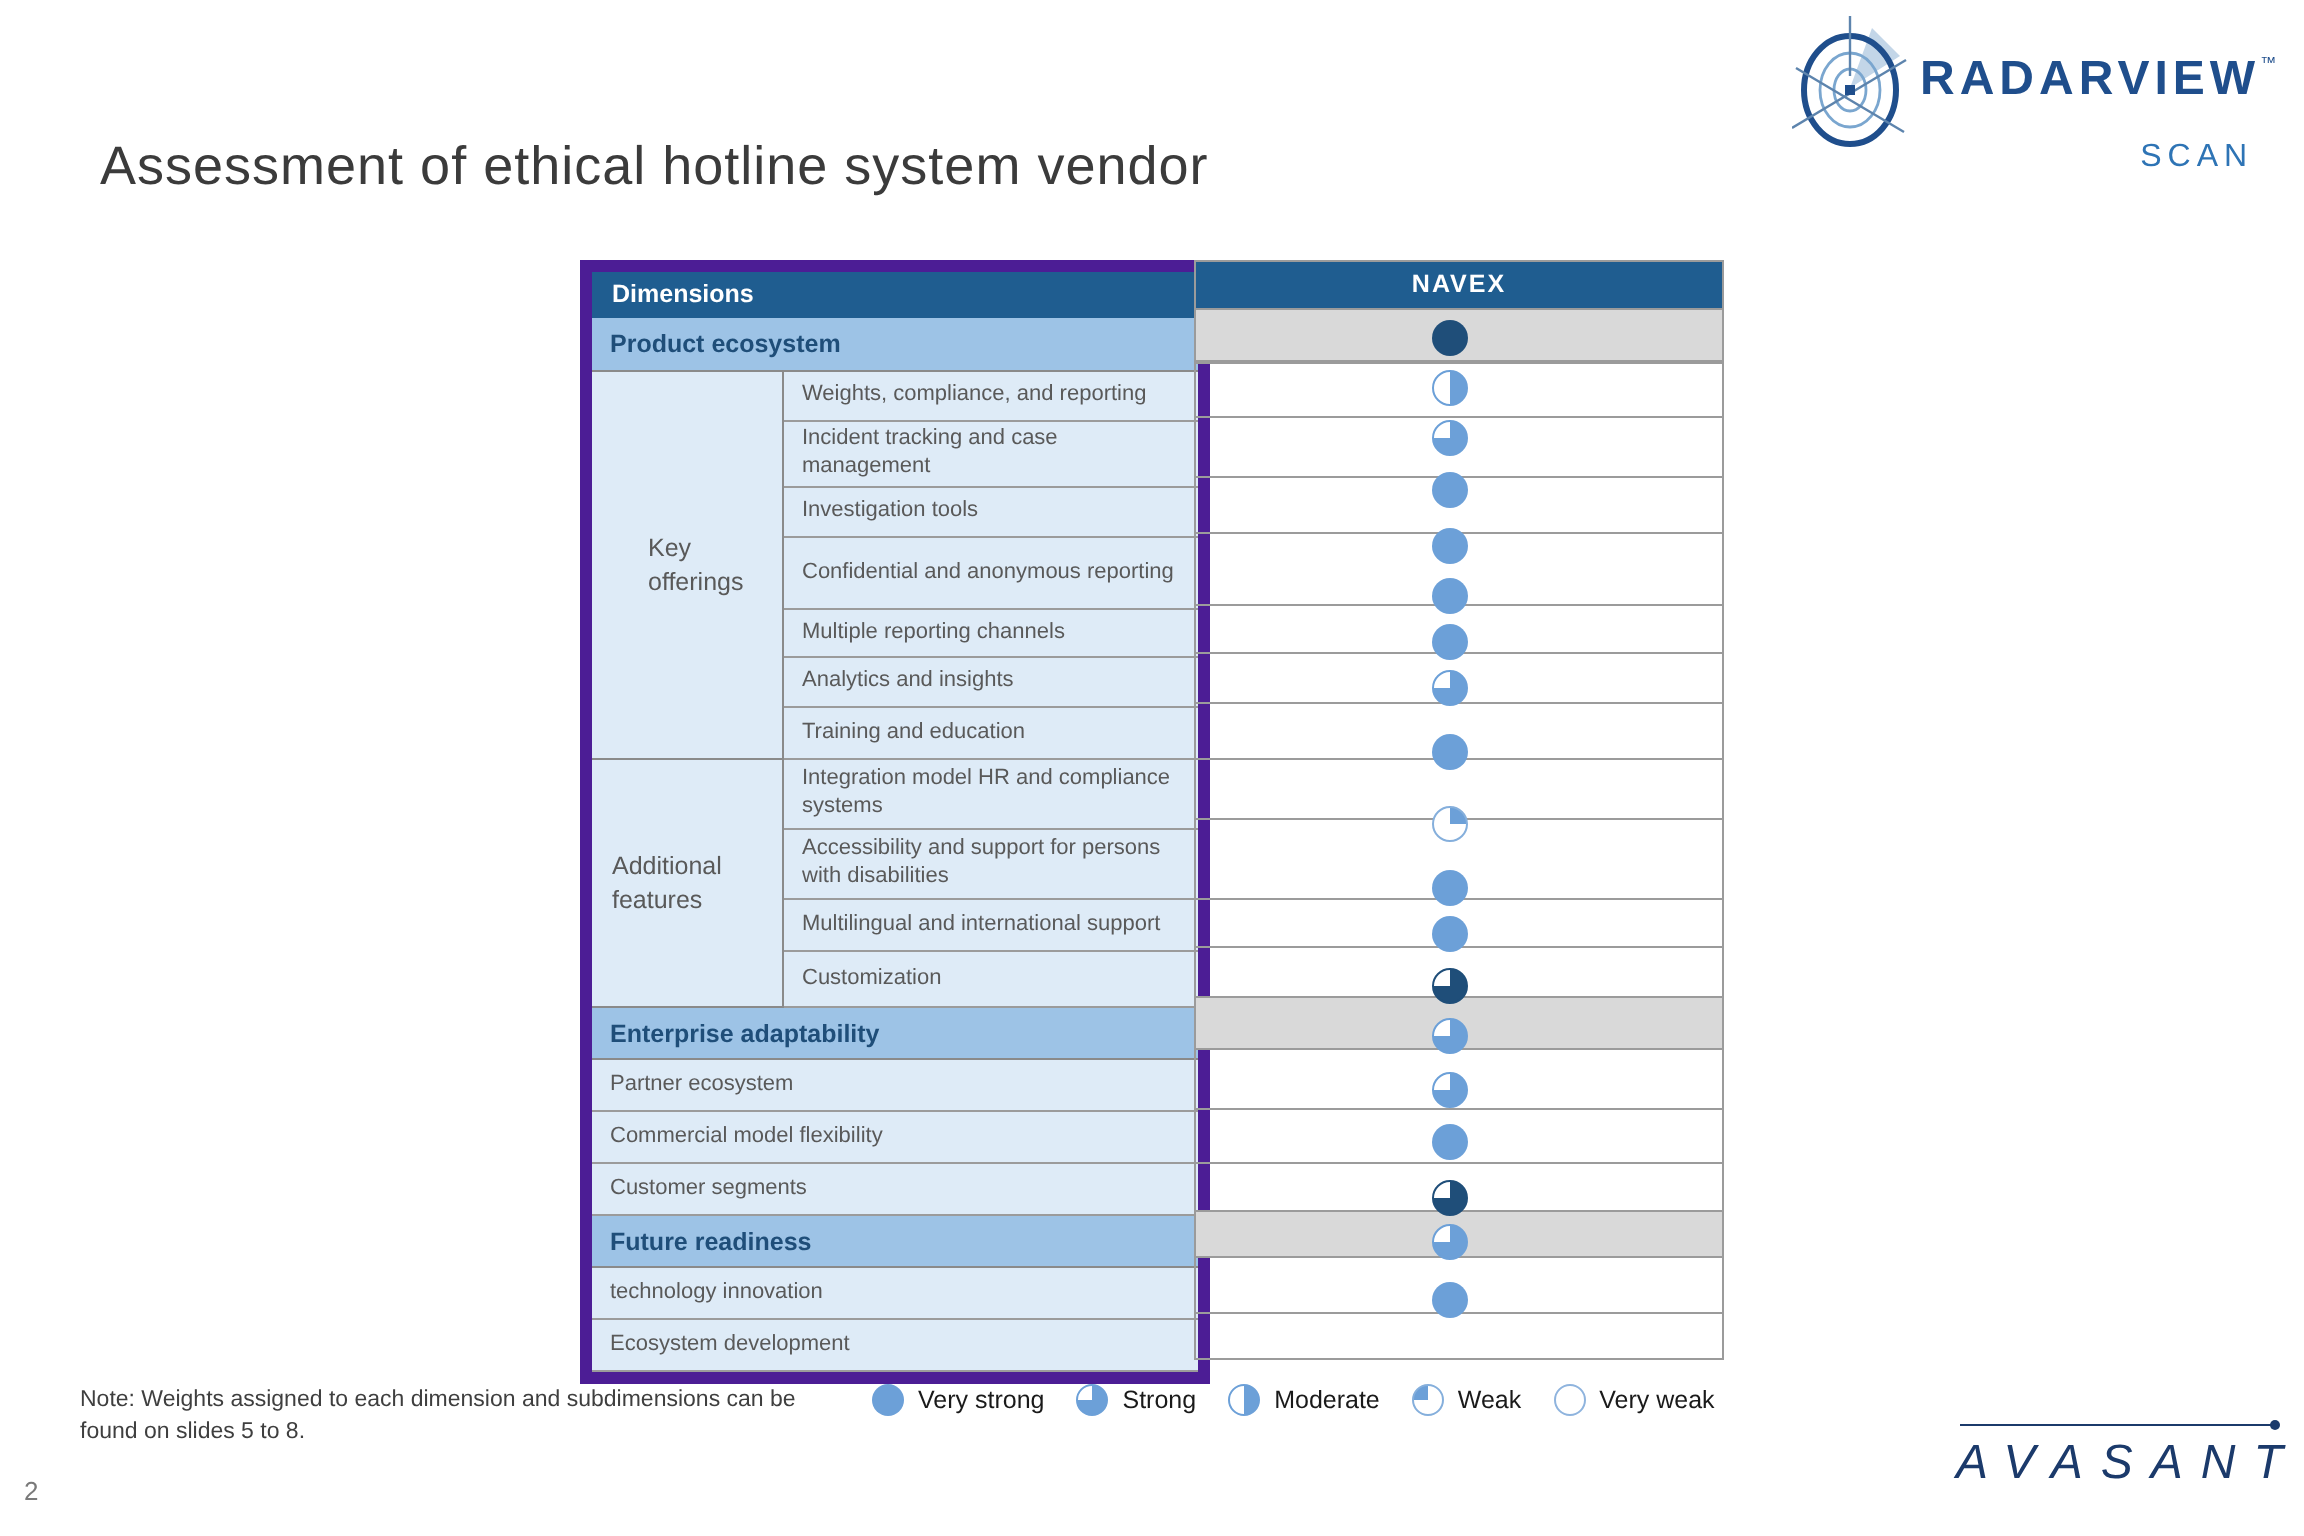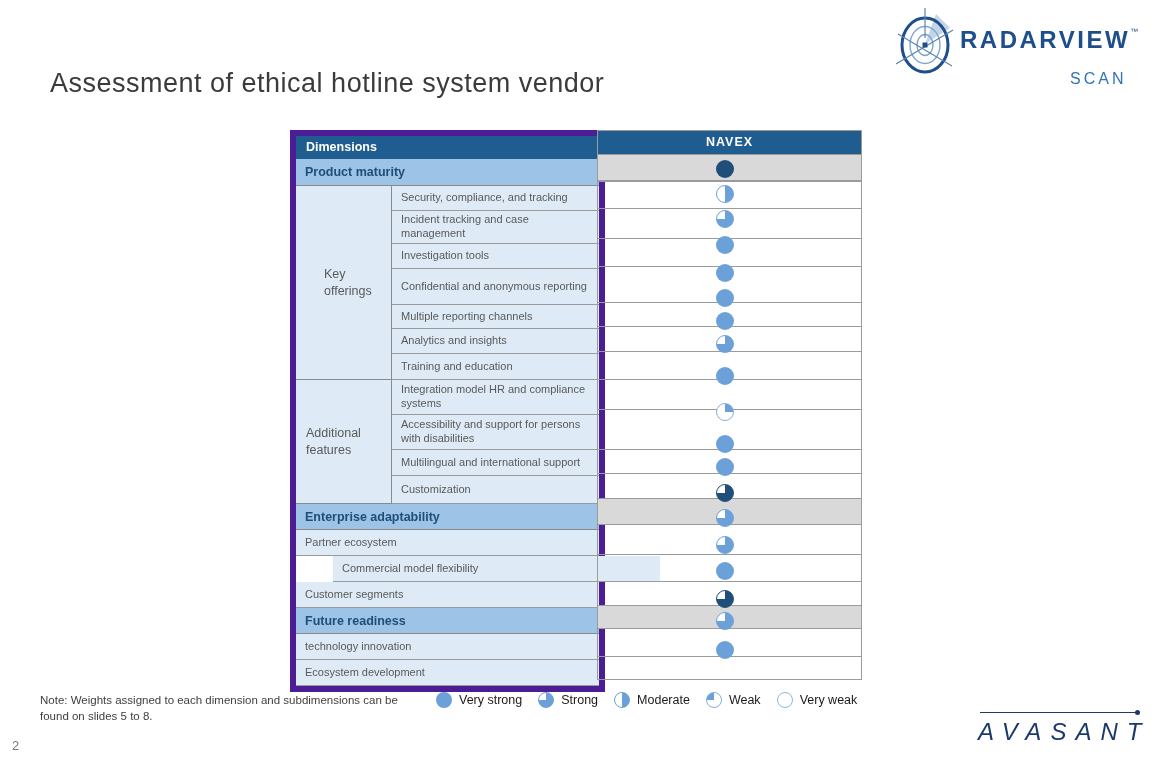--- a/index.html
+++ b/index.html
@@ -78,35 +78,35 @@
       </svg>
     </span>
     <span class="rv-text">
       <span class="rv-name"><span>RADARVIEW</span><sup>™</sup></span>
       <div class="rv-scan">SCAN</div>
     </span>
   </div>
 
   <div class="tbl-left" id="tblLeft">
     <div class="hdr">Dimensions</div>
-  <div class="dim-row" style="top: 23px; height: 27px;">Product maturity</div>
-      <div class="sub-cell" style="top: 50px; height: 25px; left: 96px; width: 207px;">Security, compliance, and tracking</div>
+  <div class="dim-row" style="top: 23px; height: 27px;">Product ecosystem</div>
+      <div class="sub-cell" style="top: 50px; height: 25px; left: 96px; width: 207px;">Weights, compliance, and reporting</div>
       <div class="sub-cell" style="top: 75px; height: 33px; left: 96px; width: 207px;">Incident tracking and case management</div>
       <div class="sub-cell" style="top: 133px; height: 36px; left: 96px; width: 207px;">Confidential and anonymous reporting</div>
       <div class="sub-cell" style="top: 108px; height: 25px; left: 96px; width: 207px;">Investigation tools</div>
       <div class="sub-cell" style="top: 169px; height: 24px; left: 96px; width: 207px;">Multiple reporting channels</div>
       <div class="sub-cell" style="top: 193px; height: 25px; left: 96px; width: 207px;">Analytics and insights</div>
       <div class="sub-cell" style="top: 218px; height: 26px; left: 96px; width: 207px;">Training and education</div>
       <div class="sub-cell" style="top: 244px; height: 35px; left: 96px; width: 207px;">Integration model HR and compliance systems</div>
       <div class="sub-cell" style="top: 279px; height: 35px; left: 96px; width: 207px;">Accessibility and support for persons with disabilities</div>
       <div class="sub-cell" style="top: 314px; height: 26px; left: 96px; width: 207px;">Multilingual and international support</div>
       <div class="sub-cell" style="top: 340px; height: 28px; left: 96px; width: 207px;">Customization</div>
       <div class="dim-row" style="top: 368px; height: 26px;">Enterprise adaptability</div>
       <div class="sub-cell" style="top: 394px; height: 26px; left: 0px; width: 303px;">Partner ecosystem</div>
-      <div class="sub-cell" style="top: 420px; height: 26px; left: 0px; width: 327px; margin-left: 37px;">Commercial model flexibility</div>
+      <div class="sub-cell" style="top: 420px; height: 26px; left: 0px; width: 303px;">Commercial model flexibility</div>
       <div class="sub-cell" style="top: 446px; height: 26px; left: 0px; width: 303px;">Customer segments</div>
       <div class="dim-row" style="top: 472px; height: 26px;">Future readiness</div>
       <div class="sub-cell" style="top: 498px; height: 26px; left: 0px; width: 303px;">technology innovation</div>
       <div class="sub-cell" style="top: 524px; height: 26px; left: 0px; width: 303px;">Ecosystem development</div>
       <div class="grp-cell" style="top: 50px; height: 194px; padding-left: 28px;">Key offerings</div>
       <div class="grp-cell" style="top: 244px; height: 124px;">Additional features</div>
     </div>
 
   <div class="tbl-right" id="tblRight">
     <div class="hdr hdr-c">NAVEX</div>

